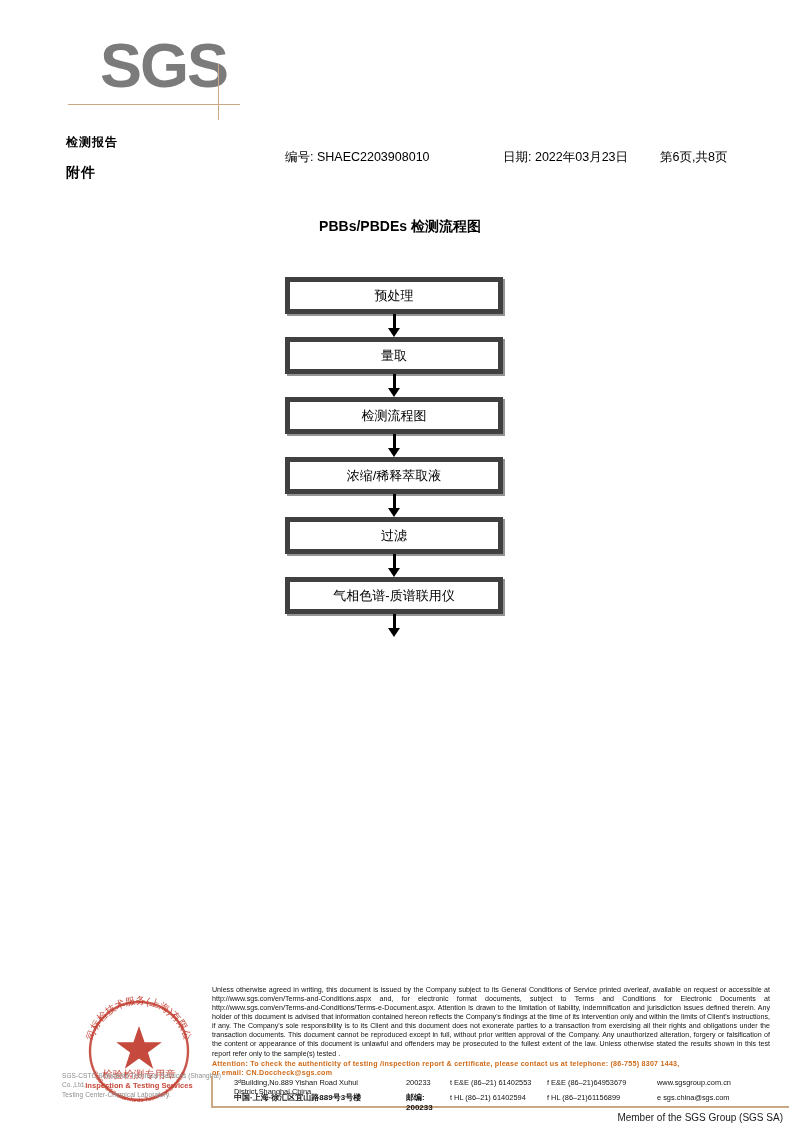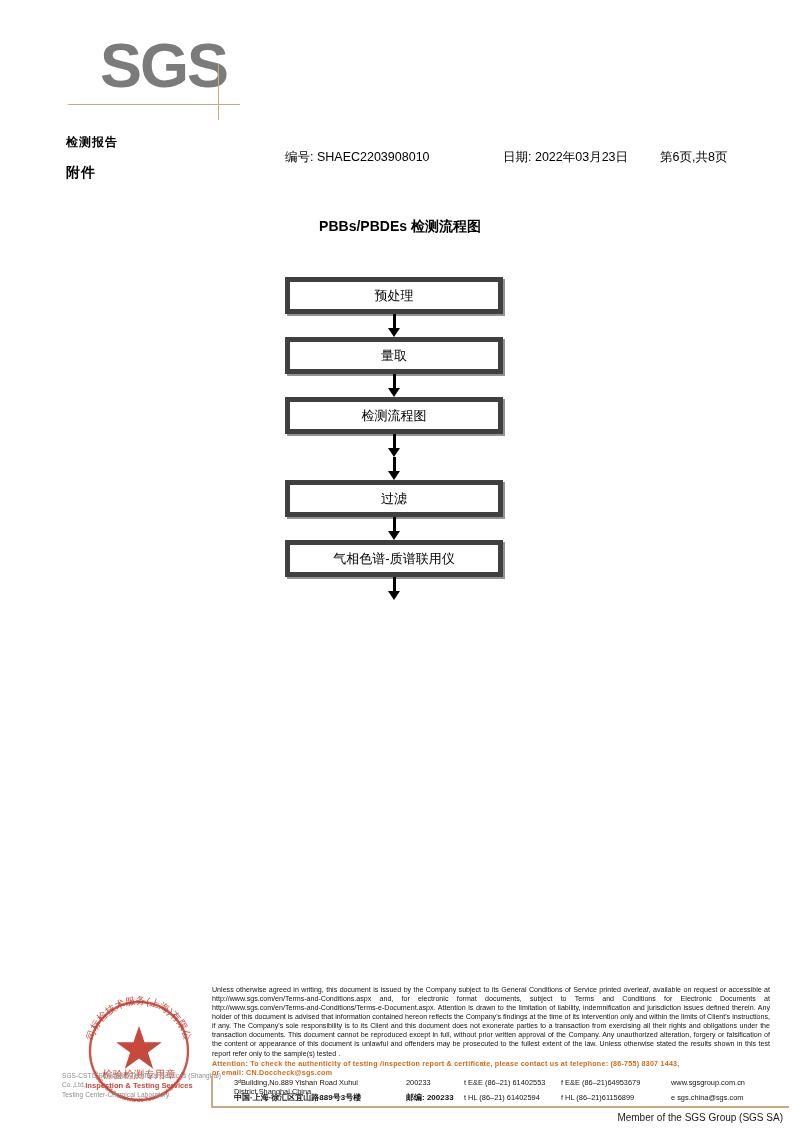--- a/index.html
+++ b/index.html
@@ -214,21 +214,21 @@
     width: 572px;
     font-size: 7.4px;
     color: #111111;
   }
   .addr-row {
     display: flex;
     align-items: baseline;
     height: 14px;
   }
   .addr-c1 { width: 172px; }
-  .addr-c2 { width: 58px; }
+  .addr-c2 { width: 44px; }
   .addr-c3 { width: 97px; }
   .addr-c4 { width: 110px; }
   .addr-c5 { width: 135px; }
   .addr-cn { font-size: 8px; font-weight: bold; }
 
   .member {
     position: absolute;
     left: 0;
     top: 1112px;
     width: 783px;
@@ -275,20 +275,23 @@
     </div>
 
     <div class="flow-step">
       <div class="flow-box">检测流程图</div>
     </div>
     <div class="flow-arrow">
       <div class="shaft"></div>
       <div class="head"></div>
     </div>
 
+    <div class="flow-step">
+      <div class="flow-box">浓缩/稀释萃取液</div>
+    </div>
     <div class="flow-arrow">
       <div class="shaft"></div>
       <div class="head"></div>
     </div>
 
     <div class="flow-step">
       <div class="flow-box">过滤</div>
     </div>
     <div class="flow-arrow">
       <div class="shaft"></div>

